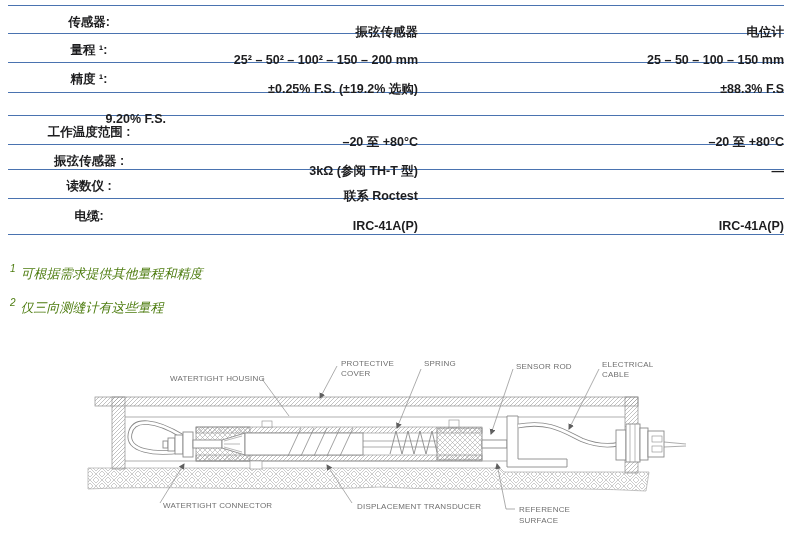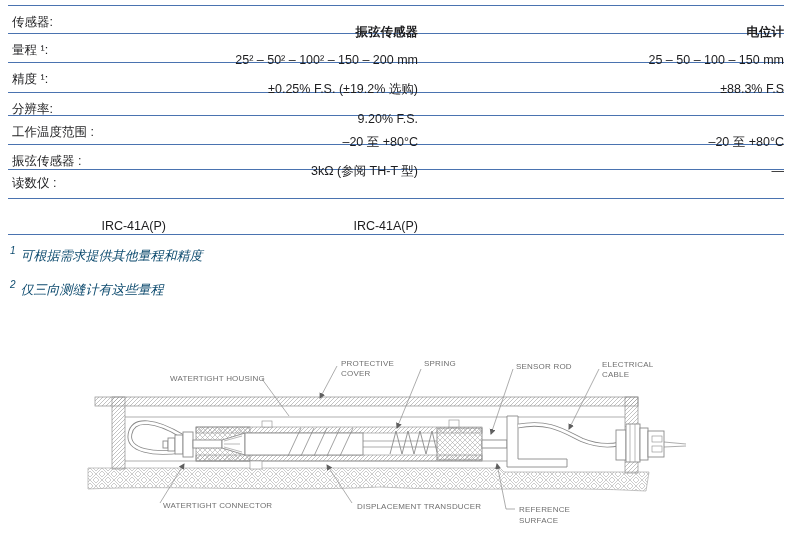--- a/index.html
+++ b/index.html
@@ -5,26 +5,26 @@
   html,body{margin:0;padding:0;background:#fff;}
   .page{
     position:relative;width:792px;height:538px;background:#fff;overflow:hidden;
     font-family:"Liberation Sans",sans-serif;color:#1d1d1f;
   }
   
   .spec-table{position:absolute;left:8px;top:5px;width:776px;border-bottom:1.5px solid #4a73b0;}
   .spec-row{display:grid;grid-template-columns:158px 252px 1fr;align-items:center;border-top:1.5px solid #4a73b0;}
   .r0{height:27px}.r1{height:28px}.r2{height:29px}.r3{height:22px}
   .r4{height:28px}.r5{height:24px}.r6{height:28px}.r7{height:35px}
-  .cell{font-size:12.5px;line-height:1.1;white-space:nowrap;}
-  .lbl{font-weight:400;padding-left:4px;text-align:left;}
+  .cell{font-size:12.5px;line-height:1.1;white-space:nowrap;font-weight:bold;}
+  .lbl{font-weight:700;padding-left:4px;text-align:center;}
   .val{text-align:right;margin-top:20px;}
   .spec-row.hdr .val{font-weight:700;}
   
-  .footnotes{position:absolute;left:10px;top:241px;font-style:italic;font-size:13px;color:#0c4a6e;}
+  .footnotes{position:absolute;left:10px;top:259px;font-style:italic;font-size:13px;color:#4d7c0f;}
   .footnote{margin-bottom:9px;line-height:20px;}
   .fn-marker{font-size:10px;vertical-align:6px;margin-right:5px;font-style:italic;}
   
   .diagram-svg{position:absolute;left:0;top:330px;}
   .diagram-svg text{font-family:"Liberation Sans",sans-serif;font-size:8px;fill:#6f6f6f;letter-spacing:.2px;}
 </style>
 </head>
 <body>
 
 <div class="page">
@@ -39,37 +39,38 @@
       <div class="cell lbl">量程 ¹:</div>
       <div class="cell val">25² – 50² – 100² – 150 – 200 mm</div>
       <div class="cell val">25 – 50 – 100 – 150 mm</div>
     </div>
     <div class="spec-row r2">
       <div class="cell lbl">精度 ¹:</div>
       <div class="cell val">±0.25% F.S. (±19.2% 选购)</div>
       <div class="cell val">±88.3% F.S</div>
     </div>
     <div class="spec-row r3">
-      <div class="cell lbl">分辨率:</div>
       <div class="cell val">9.20% F.S.</div>
     </div>
     <div class="spec-row r4">
       <div class="cell lbl">工作温度范围 :</div>
       <div class="cell val">–20 至 +80°C</div>
       <div class="cell val">–20 至 +80°C</div>
     </div>
     <div class="spec-row r5">
       <div class="cell lbl">振弦传感器 :</div>
       <div class="cell val">3kΩ (参阅 TH-T 型)</div>
       <div class="cell val">—</div>
     </div>
     <div class="spec-row r6">
       <div class="cell lbl">读数仪 :</div>
+      <div class="cell val">联系 Roctest</div>
     </div>
     <div class="spec-row r7">
+      <div class="cell lbl">电缆:</div>
       <div class="cell val">IRC-41A(P)</div>
       <div class="cell val">IRC-41A(P)</div>
     </div>
   </div>
 
   <div class="footnotes">
     <div class="footnote">
       <span class="fn-marker">1</span><span>可根据需求提供其他量程和精度</span>
     </div>
     <div class="footnote">

